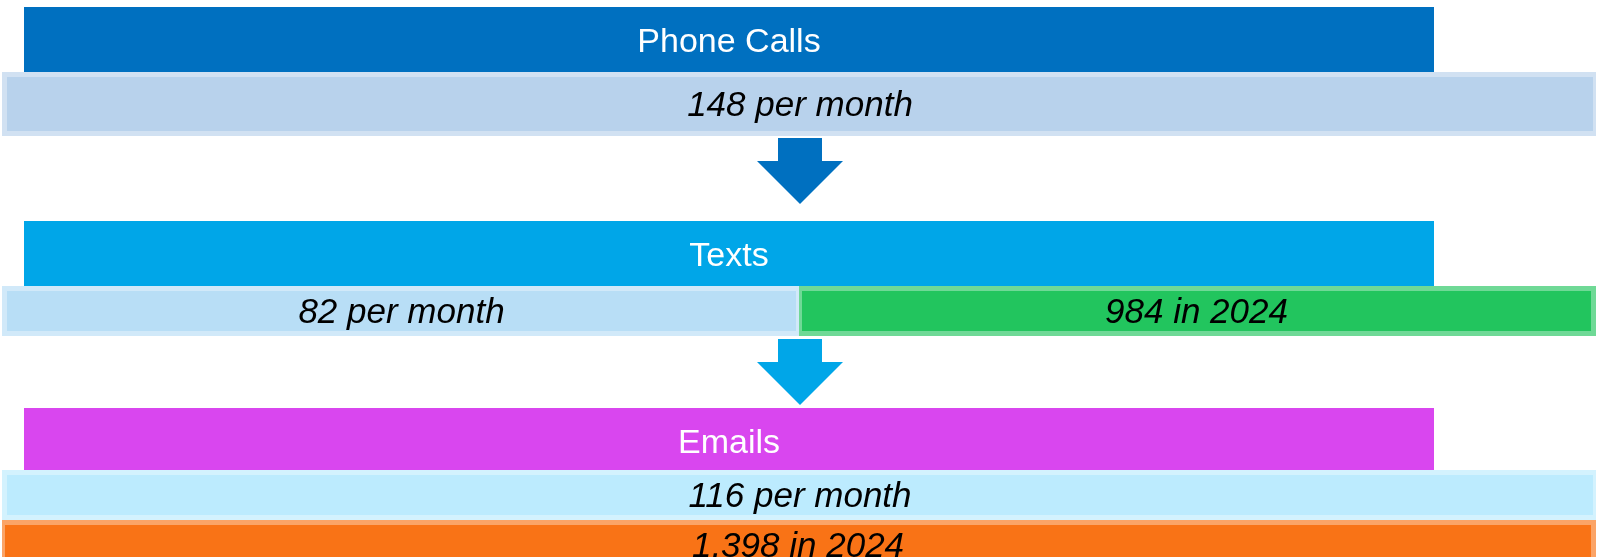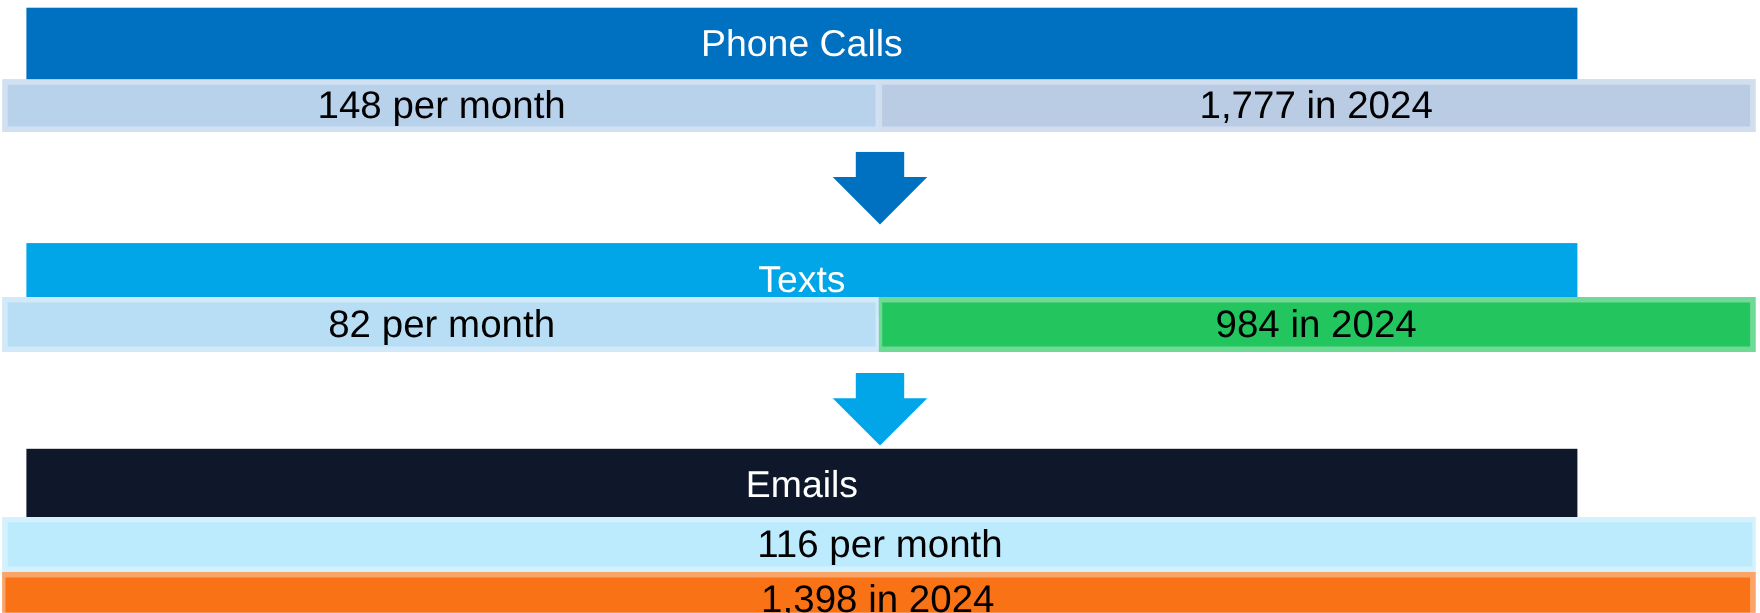--- a/index.html
+++ b/index.html
@@ -1,55 +1,54 @@
 <!DOCTYPE html>
 <html><head>
   <meta charset="utf-8">
   <style>
     html, body { margin: 0; padding: 0; background: #ffffff; }
     body { width: 1600px; height: 557px; position: relative; overflow: hidden;
            font-family: "Liberation Sans", sans-serif; }
     .header { position: absolute; left: 7px; width: 1410px; height: 66px;
               display: flex; align-items: center; justify-content: center;
               color: #ffffff; font-size: 34px; margin-left: 17px; }
-    .row { position: absolute; left: 2px; width: 1594px; height: 48px; display: flex;
-           box-sizing: border-box; border-radius: 4px; }
+    .row { position: absolute; left: 2px; width: 1594px; height: 64px; display: flex;
+           box-sizing: border-box; border-radius: 4px; font-style: italic; }
     .cell { flex: 1; display: flex; align-items: center; justify-content: center;
             font-size: 35px; color: #000000; box-sizing: border-box;
             border: 5px solid rgba(255,255,255,0.35); }
     .cell.left { border-right-width: 3px; }
     .cell.right { border-left-width: 3px; }
     .arrow { position: absolute; left: 755px; width: 90px; height: 70px; }
   </style>
 </head>
 <body>
 
 <div class="header" style="top:7px;background:#0070C0;">
   <span>Phone Calls</span>
 </div>
 <div class="row" style="top:72px;">
   <div class="cell left" style="background:#B8D2EC;">148 per month</div>
-  <div class="cell right" style="background:#B9CCE4;">1,777 in 2024</div>
 </div>
 
 <svg class="arrow" style="top:138px;" viewBox="0 0 90 70">
   <polygon points="23,0 67,0 67,23 88,23 45,66 2,23 23,23" fill="#0070C0"></polygon>
 </svg>
 
 <div class="header" style="top:221px;background:#00A6E8;">
   <span>Texts</span>
 </div>
 <div class="row" style="top:272px;align-items:flex-end;">
   <div class="cell left" style="background:#B8DEF6;">82 per month</div>
   <div class="cell right" style="background:#22c55e;">984 in 2024</div>
 </div>
 
 <svg class="arrow" style="top:339px;" viewBox="0 0 90 70">
   <polygon points="23,0 67,0 67,23 88,23 45,66 2,23 23,23" fill="#00A6E8"></polygon>
 </svg>
 
-<div class="header" style="top:408px;background:#0f172a;">
+<div class="header" style="top:408px;background:#d946ef;">
   <span>Emails</span>
 </div>
 <div class="row" style="top:470px;flex-direction:column;">
   <div class="cell left" style="background:#BCEBFE;">116 per month</div>
   <div class="cell right" style="background:#f97316;">1,398 in 2024</div>
 </div>
 
 </body></html>

